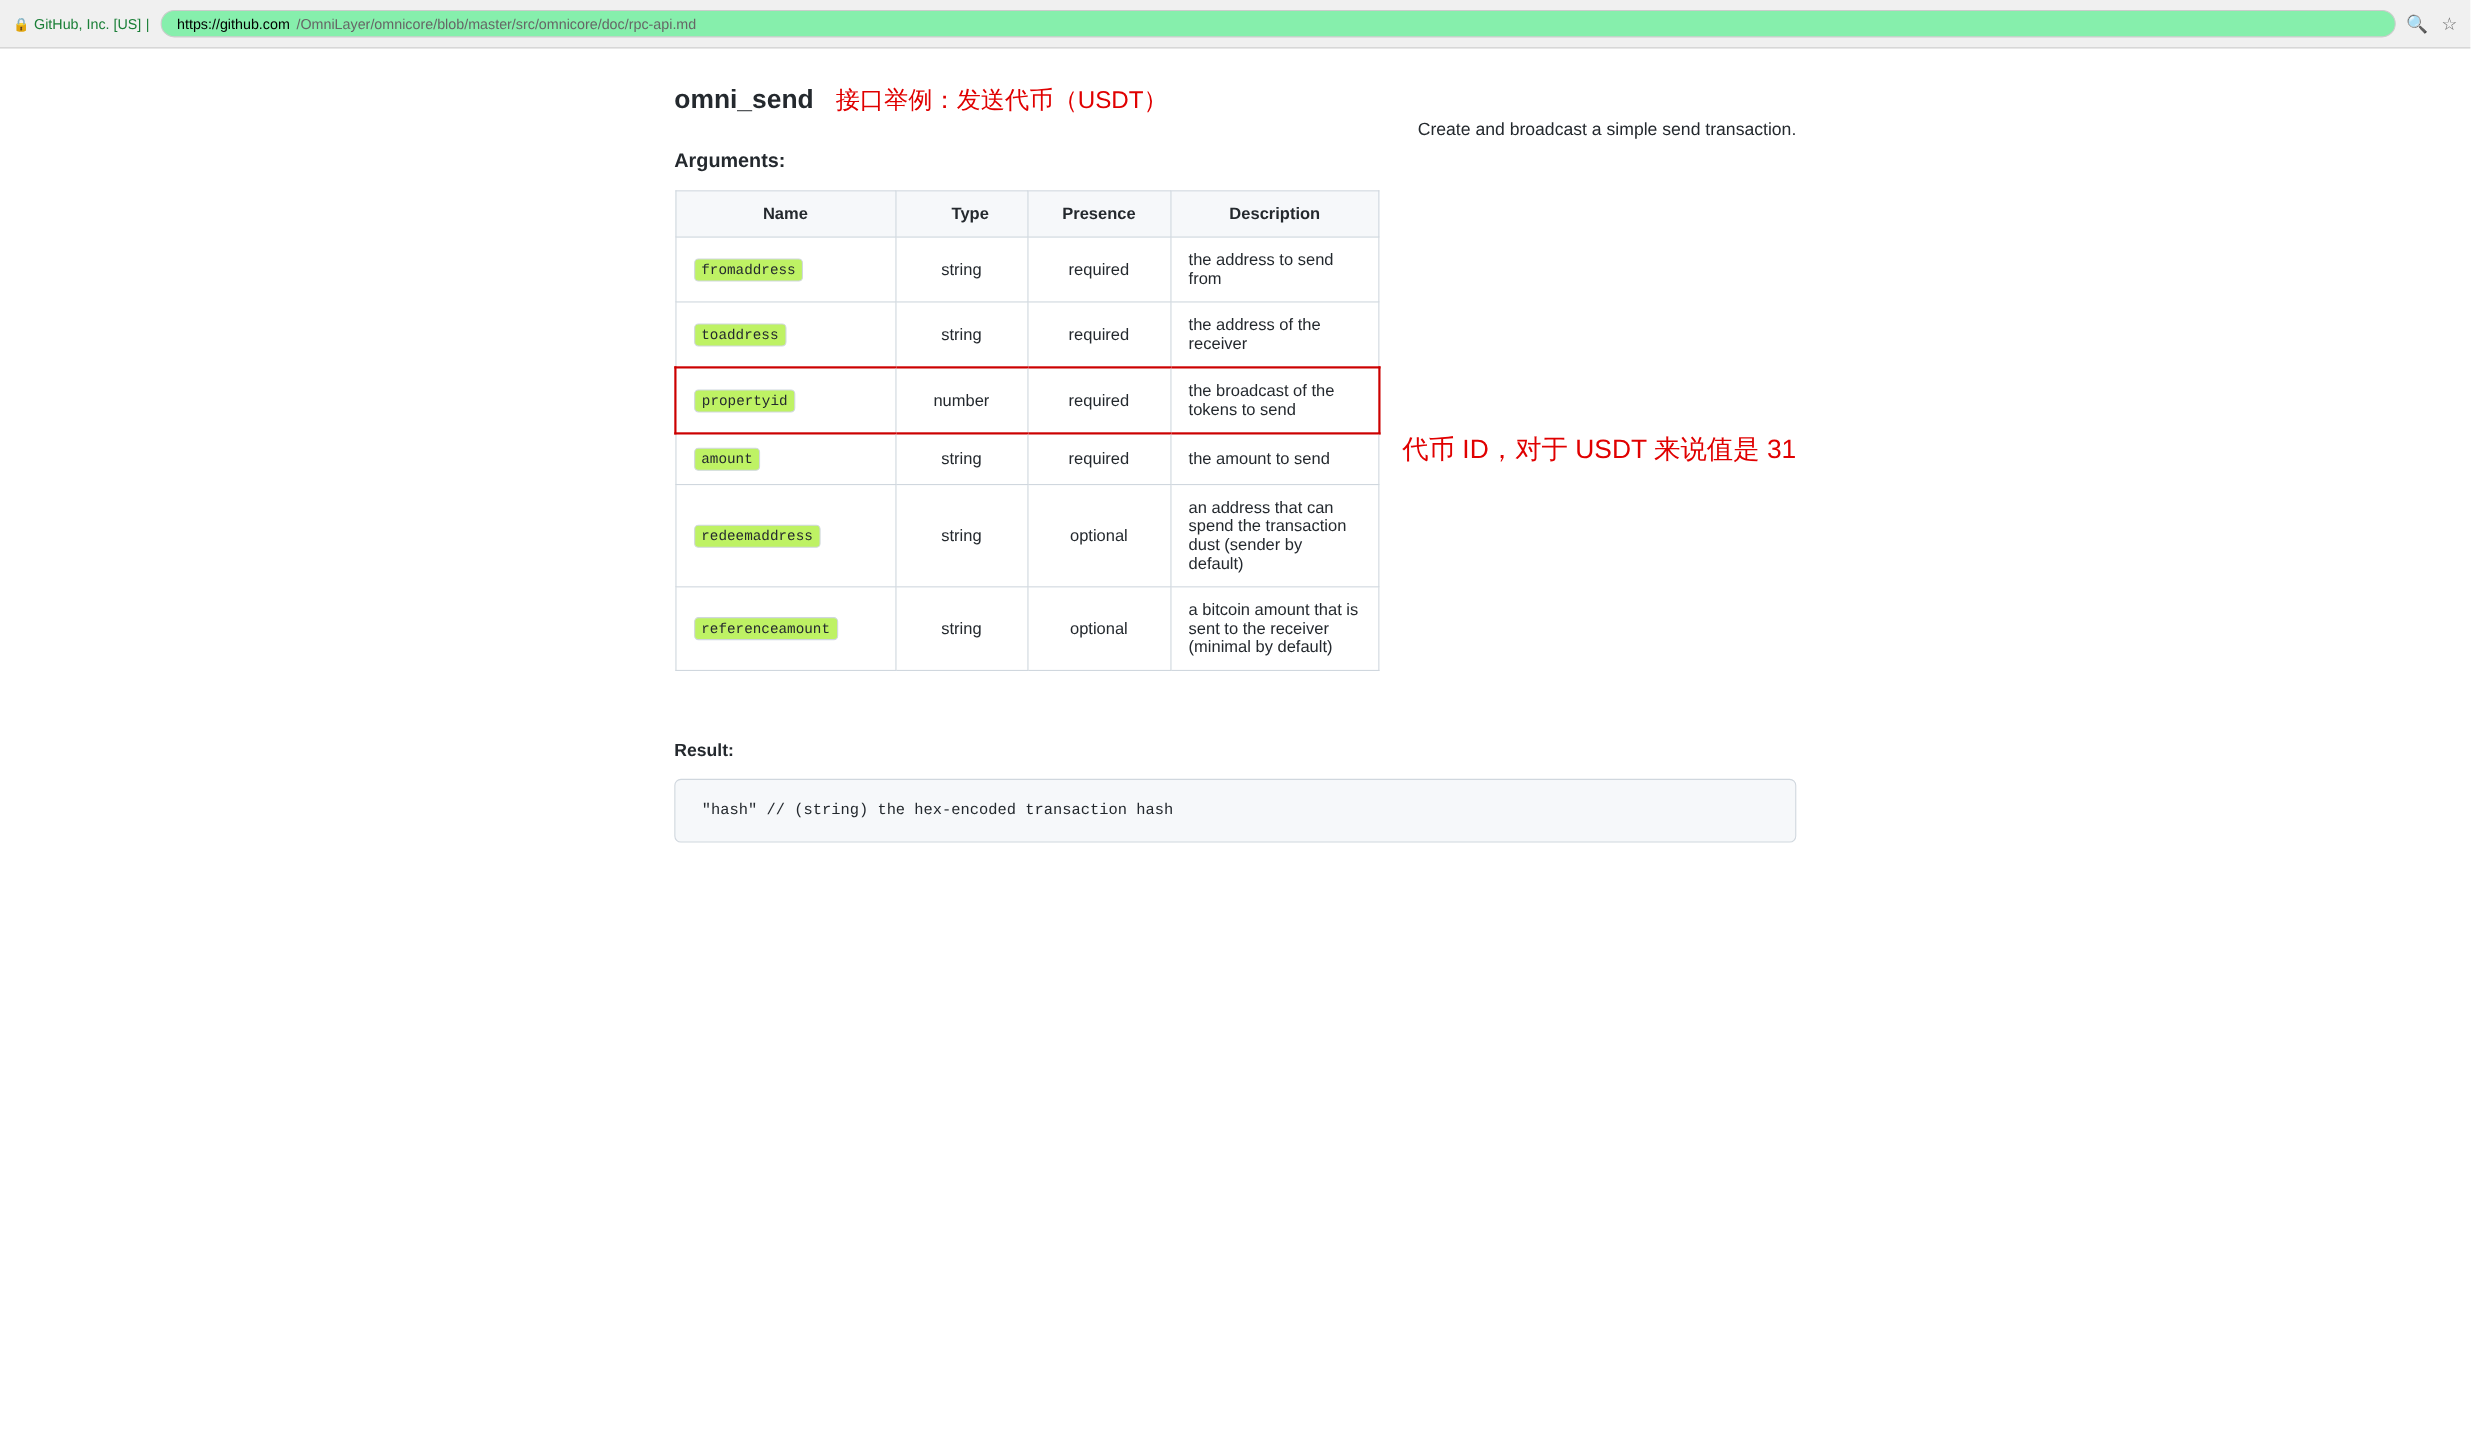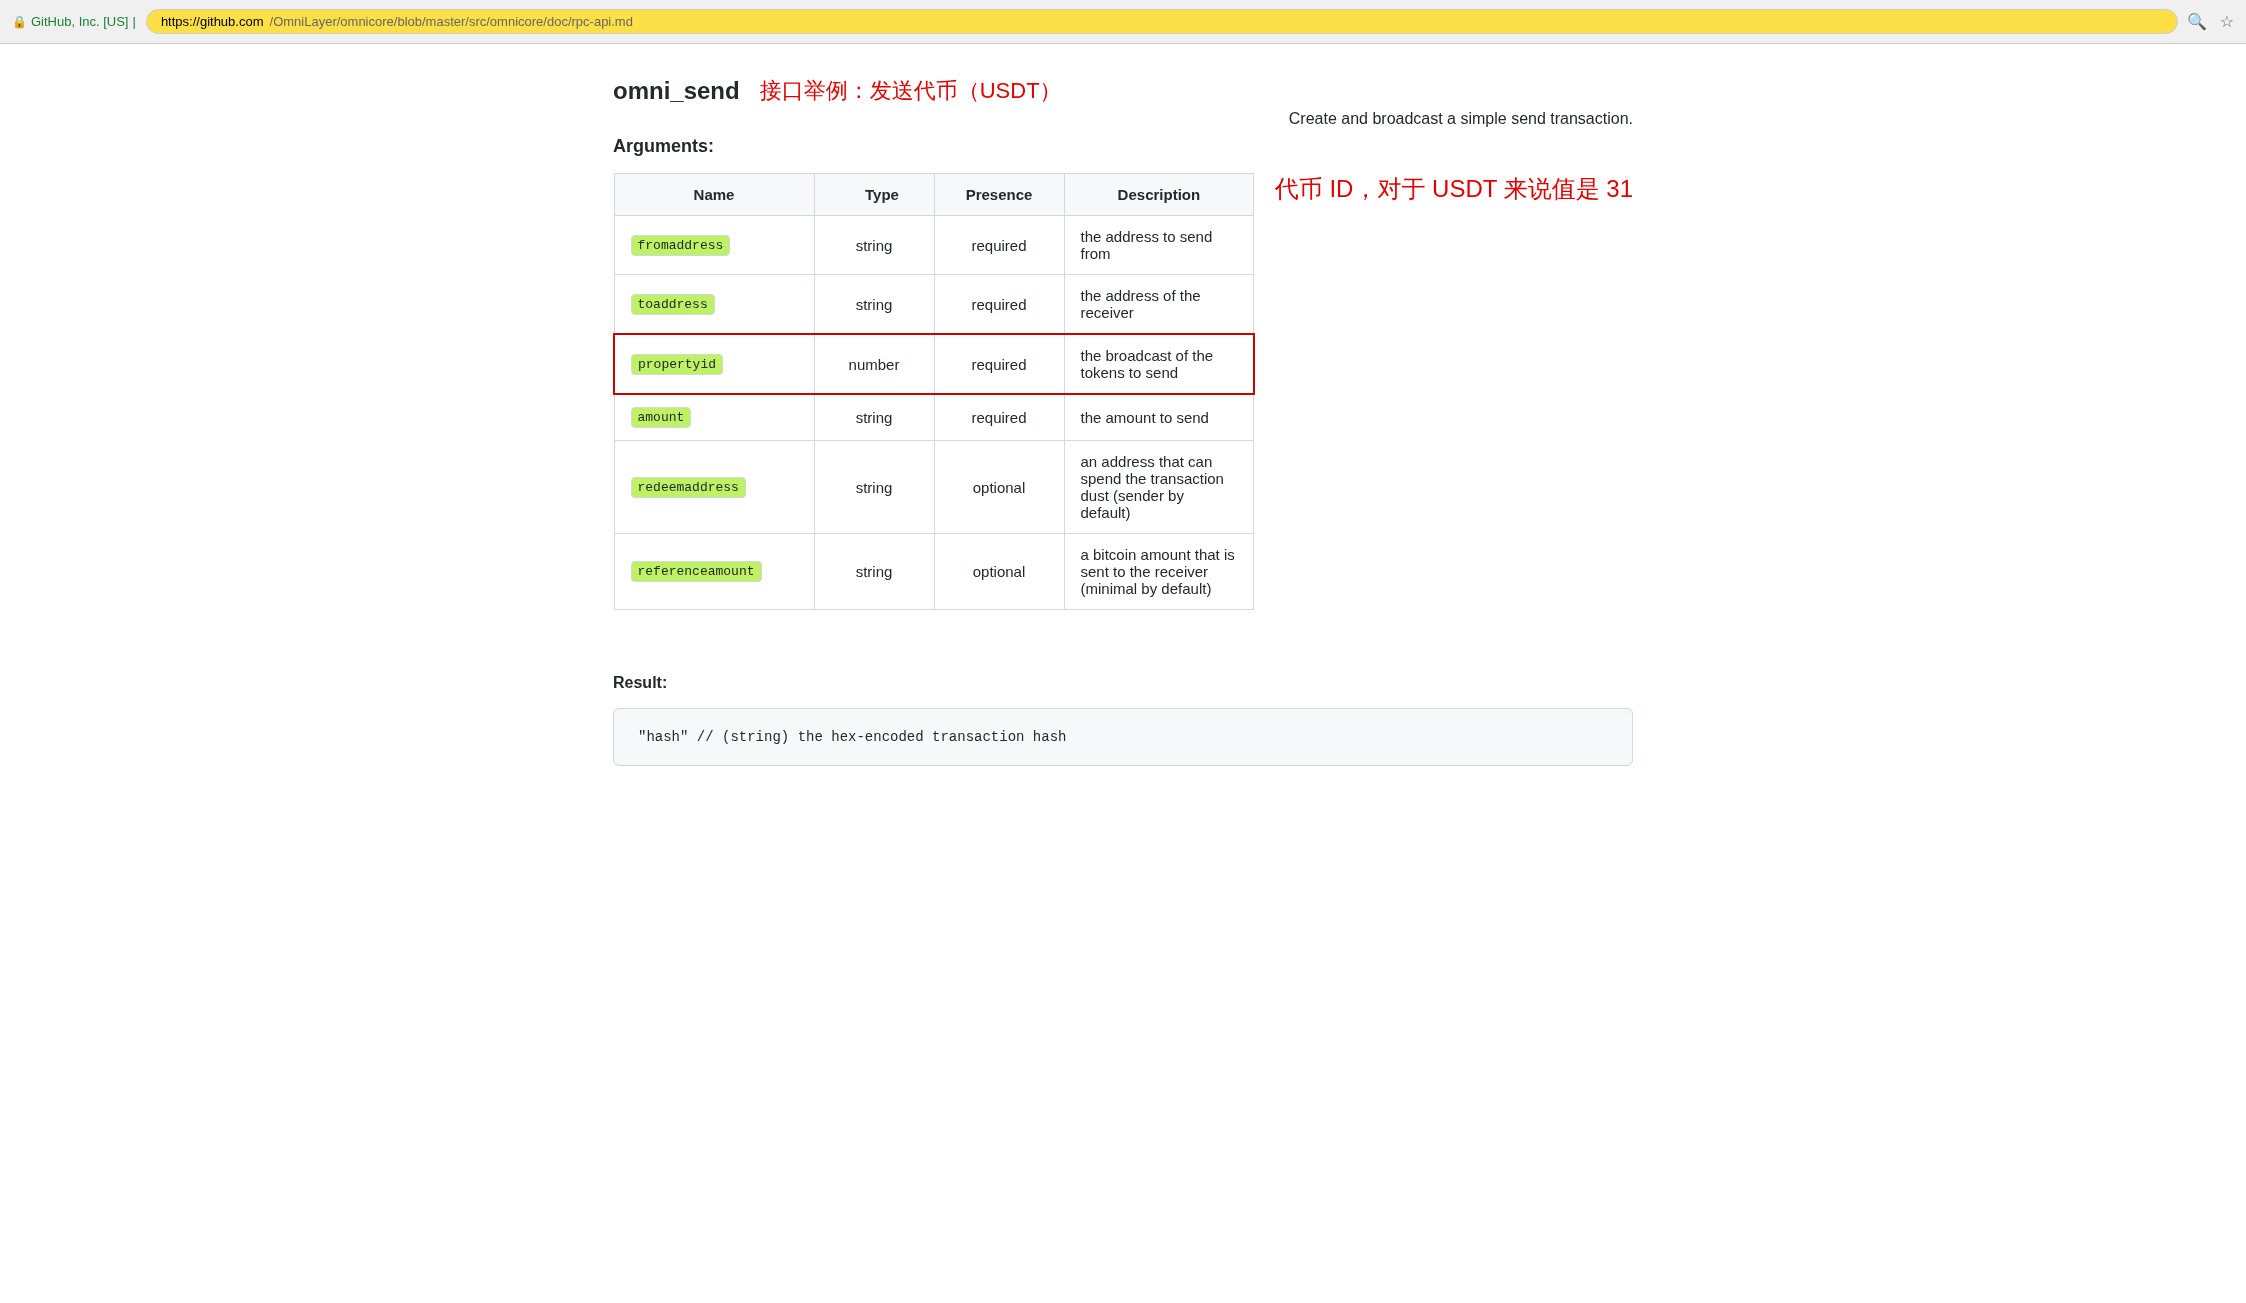--- a/index.html
+++ b/index.html
@@ -34,21 +34,21 @@
       font-size: 13px;
       white-space: nowrap;
     }
 
     .security-badge .lock-icon {
       font-size: 12px;
     }
 
     .url-bar {
       flex: 1;
-      background: #fde047;
+      background: #86efac;
       border: 1px solid #ccc;
       border-radius: 20px;
       padding: 4px 14px;
       font-size: 13px;
       color: #333;
       display: flex;
       align-items: center;
       gap: 6px;
     }
 
@@ -231,21 +231,21 @@
 
   <div class="page-title-row">
     <span class="omni-send-title">omni_send</span>
     <span class="chinese-subtitle">接口举例：发送代币（USDT）</span>
   </div>
 
   <p class="page-description">Create and broadcast a simple send transaction.</p>
 
   <h3 class="section-heading">Arguments:</h3>
 
-  <div style="display: flex; align-items: flex-start; margin-bottom: 32px;">
+  <div style="display: flex; align-items: center; margin-bottom: 32px;">
     <table class="args-table">
       <thead>
         <tr>
           <th>Name</th>
           <th>Type</th>
           <th>Presence</th>
           <th>Description</th>
         </tr>
       </thead>
       <tbody id="table-body">

